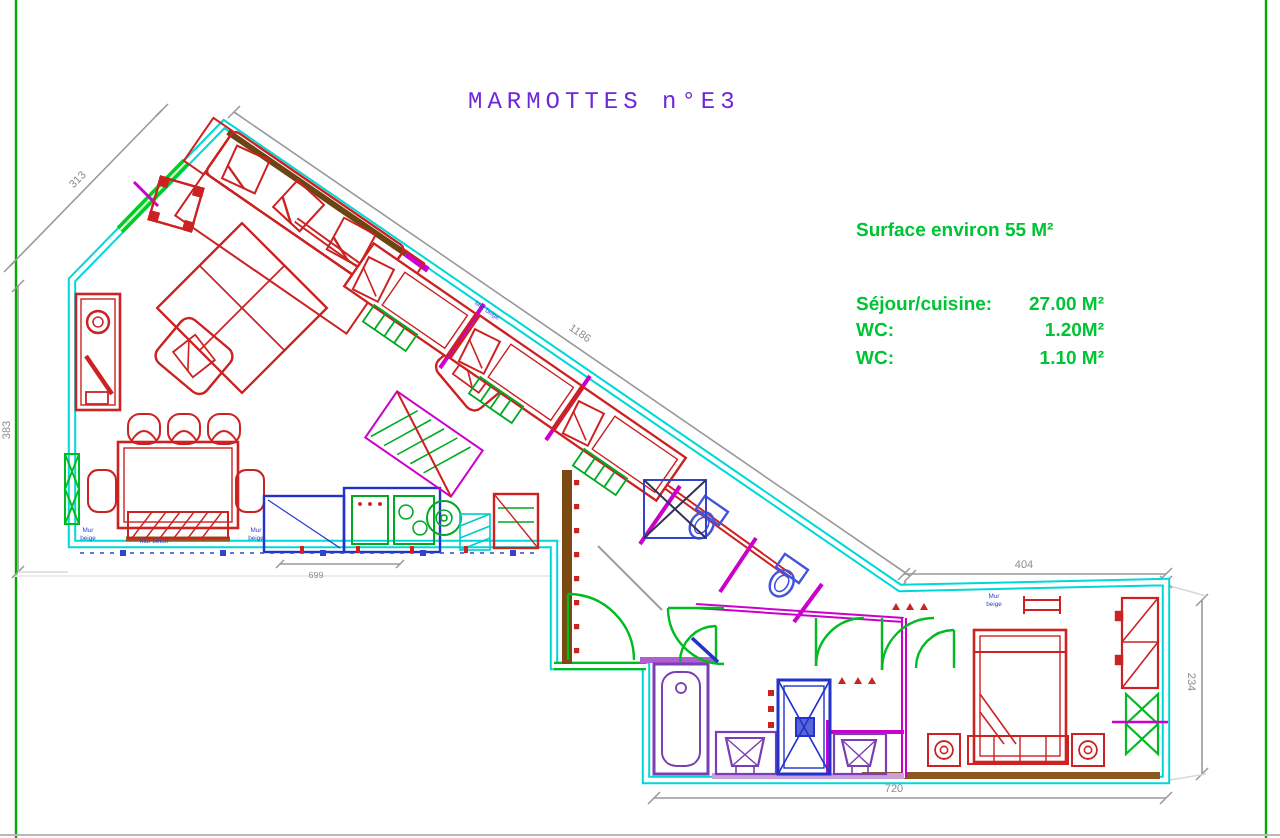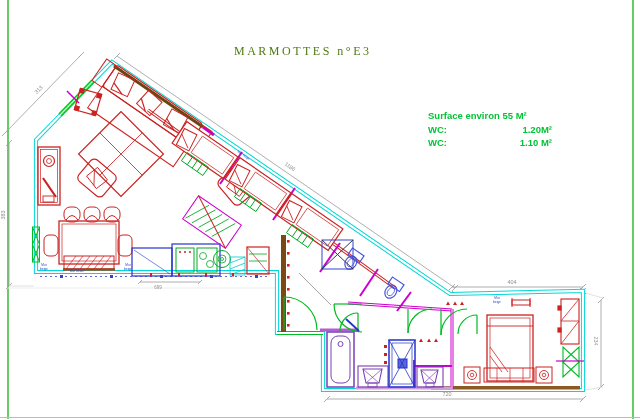--- a/index.html
+++ b/index.html
@@ -1,23 +1,23 @@
 <!DOCTYPE html>
 <html><head>
 <meta charset="utf-8">
 <style>
   html,body{margin:0;padding:0;background:#fff;}
   #stage{position:relative;width:640px;height:419px;background:#ffffff;overflow:hidden;
          font-family:"Liberation Sans", sans-serif;}
   #plan-svg{position:absolute;left:0;top:0;}
-  .title{position:absolute;left:234px;top:44px;font-family:Liberation Serif, serif;
-         font-size:12px;letter-spacing:2.5px;color:#4d7c0f;white-space:nowrap;}
+  .title{position:absolute;left:234px;top:44px;font-family:Liberation Mono, monospace;
+         font-size:12px;letter-spacing:2.5px;color:#6d28d9;white-space:nowrap;}
   .surface-table{position:absolute;left:428px;top:109px;width:124px;color:#00c435;
          font-size:9.5px;font-weight:700;line-height:13.5px;}
-  .surface-header{margin-bottom:0;white-space:nowrap;}
+  .surface-header{margin-bottom:23px;white-space:nowrap;}
   .surface-row{display:flex;justify-content:space-between;white-space:nowrap;}
   svg text{font-family:"Liberation Sans", sans-serif;}
   .dimtxt{fill:#8f8f8f;font-size:5.5px;}
   .dimtxt-sm{fill:#8f8f8f;font-size:4.5px;}
   .murtxt{fill:#3344cc;font-size:3.2px;}
 </style>
 </head>
 <body>
 
 <div id="stage">
@@ -481,20 +481,24 @@
     <text class="murtxt" x="497" y="299" text-anchor="middle">Mur</text>
     <text class="murtxt" x="497" y="302.8" text-anchor="middle">beige</text>
   </g>
 </svg>
 
 <div class="title">MARMOTTES n°E3</div>
 
 <div class="surface-table">
   <div class="surface-header">Surface environ 55 M²</div>
   <div class="surface-row">
+    <span>Séjour/cuisine:</span>
+    <span>27.00 M²</span>
+  </div>
+  <div class="surface-row">
     <span>WC:</span>
     <span>1.20M²</span>
   </div>
   <div class="surface-row">
     <span>WC:</span>
     <span>1.10 M²</span>
   </div>
 </div>
 
 </div>

